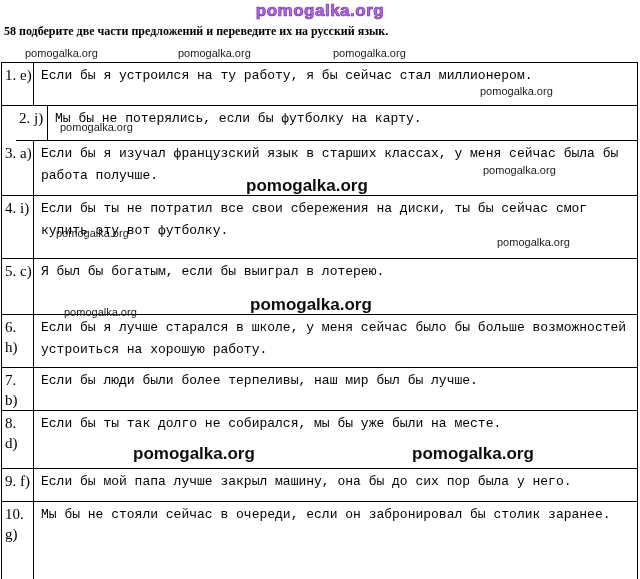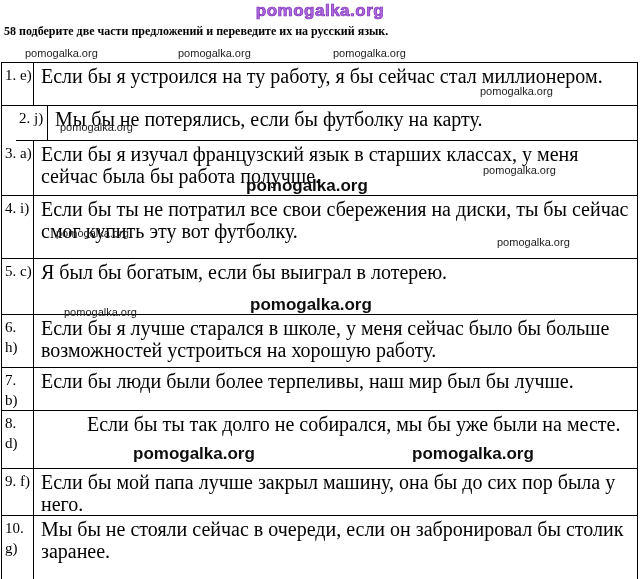--- a/index.html
+++ b/index.html
@@ -23,30 +23,30 @@
     position:absolute; top:62px; left:1px; width:637px;
     border:1px solid #000; z-index:1;
   }
   .row { display:flex; border-bottom:1px solid #000; }
   .row:last-child { border-bottom:none; }
   .cell-num {
     width:32px; min-width:32px; border-right:1px solid #000;
     padding:2px 1px 0 3px; font-size:15px; line-height:20px;
   }
   .cell-text {
-    flex:1; padding:2px 6px 0 7px; font-size:20px; line-height:22px;
+    flex:1; padding:2px 6px 0 7px; font-size:13px; line-height:22px;font-family:Liberation Mono, monospace;
   }
   .r1  { min-height:43px; }
   .r2  { min-height:35px;margin-left:14px; }
   .r3  { min-height:55px; }
   .r4  { min-height:63px; }
   .r5  { min-height:56px; }
   .r6  { min-height:53px; }
   .r7  { min-height:38px; }
-  .r8  { min-height:58px;gap:46px; }
+  .r8  { min-height:58px; }
   .r9  { min-height:33px; }
   .r10 { min-height:78px; }
   .wm {
     position:absolute; white-space:nowrap; z-index:5;
     font-family:"Liberation Sans", sans-serif;
   }
   .wm-s { font-size:11px; color:#1d1d1d; }
   .wm-b { font-size:17px; font-weight:bold; color:#0d0d0d; }
 </style>
 </head>

